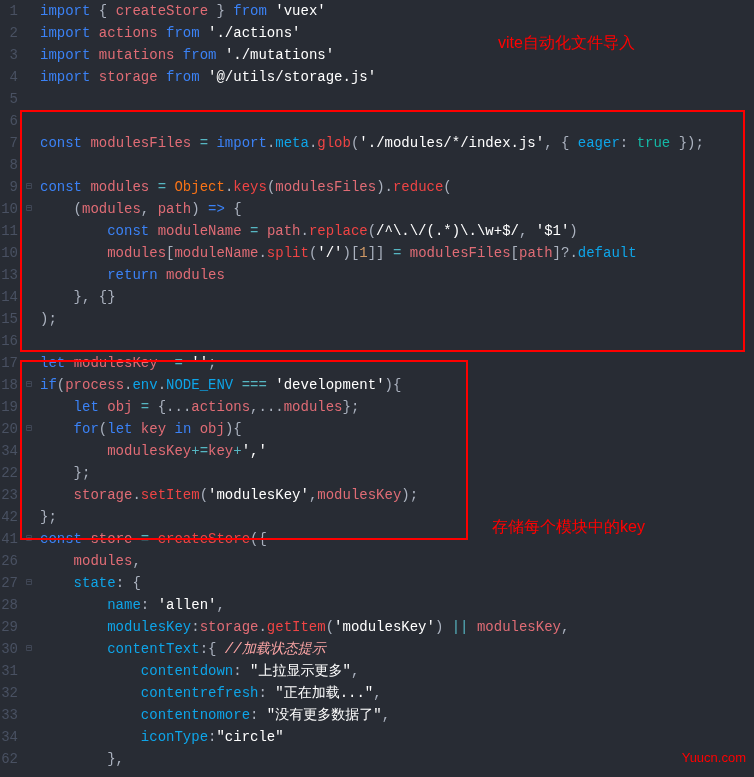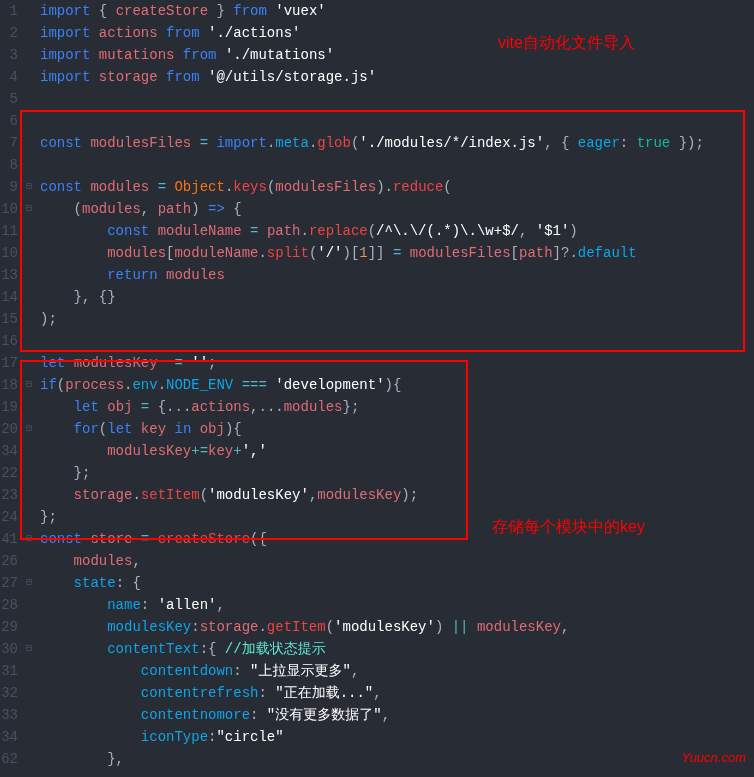--- a/index.html
+++ b/index.html
@@ -42,21 +42,21 @@
     .fold { height: 22px; }
     .kw { color: #3b82f6; margin-top: 35px; }
     .var { color: #e06c75; }
     .prop { color: #0ea5e9; }
     .fn { color: #ef4444; text-align: right; }
     .str { color: #ffffff; }
     .punc { color: #abb2bf; }
     .num { color: #d19a66; }
     .const { color: #14b8a6; }
     .op { color: #56b6c2; }
-    .comment { color: #5eead4; }
+    .comment { color: #fca5a5; font-style: italic; }
     .param { color: #e06c75; }
     .obj { color: #f97316; }
 
     .annotation {
       position: absolute;
       color: #ff0000;
       font-family: "Microsoft YaHei", sans-serif;
       font-size: 16px;
       pointer-events: none;
     }
@@ -65,21 +65,20 @@
       border: 2px solid #ff0000;
       pointer-events: none;
     }
     .watermark {
       position: absolute;
       bottom: 8px;
       right: 8px;
       color: #ff0000;
       font-family: sans-serif;
       font-size: 13px;
-      font-style: italic;
     }
   </style>
 </head>
 <body>
 
 <div class="editor">
   <div class="gutter" id="gutter">
       <div class="line">1</div>
       <div class="line">2</div>
       <div class="line">3</div>
@@ -96,21 +95,21 @@
       <div class="line">14</div>
       <div class="line">15</div>
       <div class="line">16</div>
       <div class="line">17</div>
       <div class="line">18</div>
       <div class="line">19</div>
       <div class="line">20</div>
       <div class="line">34</div>
       <div class="line">22</div>
       <div class="line">23</div>
-      <div class="line">24</div>
+      <div class="line">42</div>
       <div class="line">41</div>
       <div class="line">26</div>
       <div class="line">27</div>
       <div class="line">28</div>
       <div class="line">29</div>
       <div class="line">30</div>
       <div class="line">31</div>
       <div class="line">32</div>
       <div class="line">33</div>
       <div class="line">34</div>

